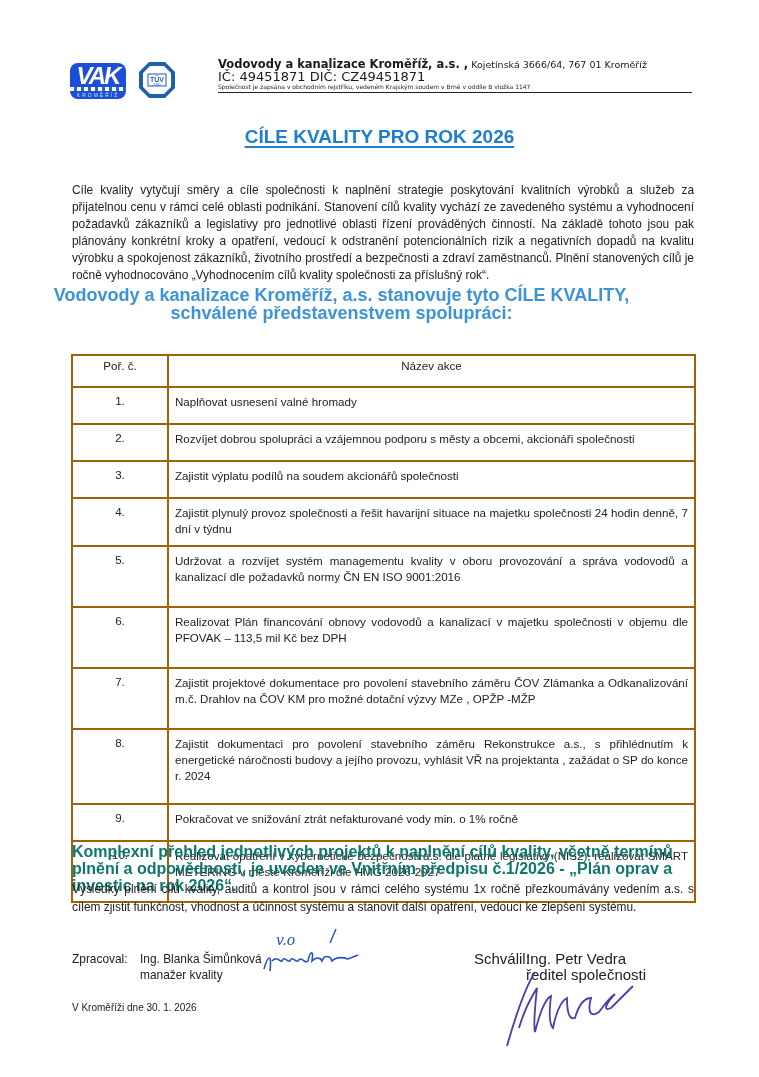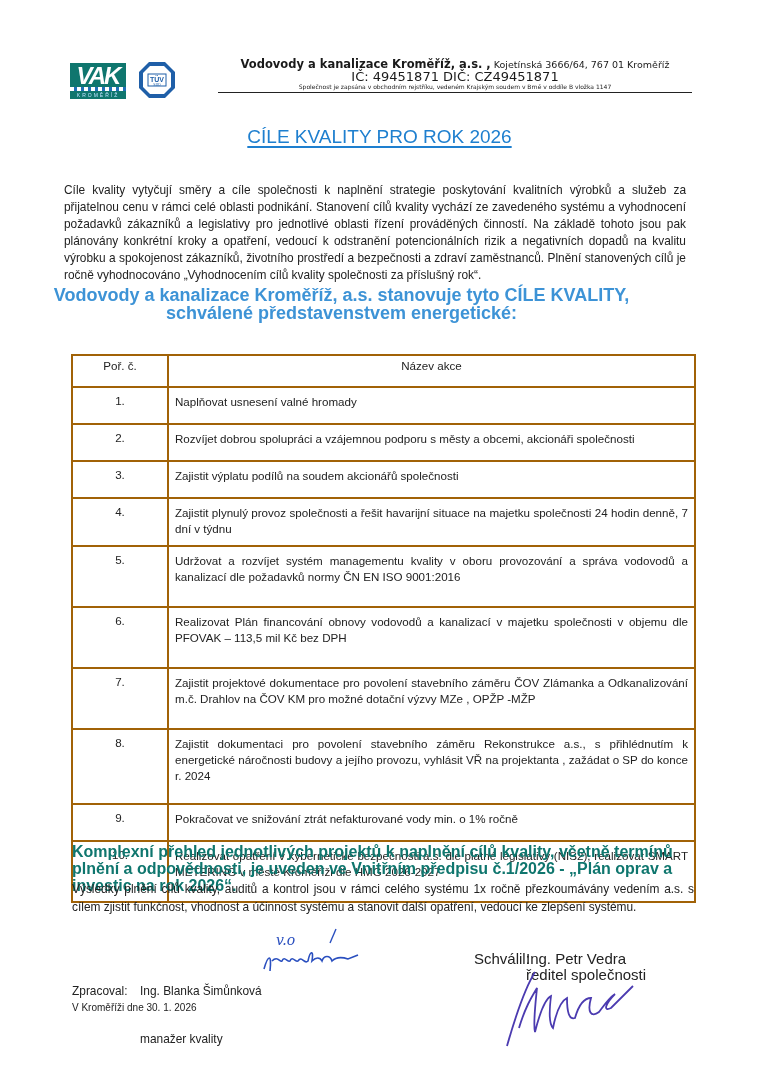--- a/index.html
+++ b/index.html
@@ -1,42 +1,42 @@
 <!DOCTYPE html>
 <html><head>
   <meta charset="utf-8">
   <style>
     html, body { margin: 0; padding: 0; background: #ffffff; }
     body { width: 759px; height: 1077px; position: relative; overflow: hidden;
       font-family: "Liberation Sans", sans-serif; color: #1a1a1a; }
 
     .logo-vak { position: absolute; left: 70px; top: 63px; width: 56px; height: 36px;
-      background: #0f766e; border-radius: 0; overflow: hidden; }
+      background: #1d4ed8; border-radius: 8px; overflow: hidden; }
     .logo-vak .vak-text { position: absolute; left: 2px; top: 1px; width: 52px; text-align: center;
       color: #fff; font-weight: bold; font-style: italic; font-size: 24px; letter-spacing: -2px;
       font-family: "Liberation Sans", sans-serif; line-height: 24px; }
     .logo-vak .waves { position: absolute; left: 0; top: 24px; width: 56px; height: 4px;
       background: repeating-linear-gradient(90deg, #fff 0 4px, #1f6fb8 4px 7px); }
     .logo-vak .vak-sub { position: absolute; left: 0; top: 28px; width: 56px; text-align: center;
       color: #bfe0ff; font-size: 5px; letter-spacing: 2px; line-height: 8px; }
 
     .logo-tuv { position: absolute; left: 138px; top: 61px; width: 38px; height: 38px; }
 
-    .hdr { position: absolute; left: 218px; top: 57px; width: 474px; text-align: center; }
+    .hdr { position: absolute; left: 218px; top: 57px; width: 474px; }
     .hdr .line1 { font-family: "DejaVu Sans", sans-serif; font-size: 9.5px; white-space: nowrap; line-height: 14px; }
     .hdr .line1 .company { font-weight: bold; font-size: 11.5px; }
     .hdr .line2 { font-family: "DejaVu Sans", sans-serif; font-size: 13px; line-height: 10px; white-space: nowrap; }
     .hdr .line3 { font-family: "DejaVu Sans", sans-serif; font-size: 6px; line-height: 9px; white-space: nowrap;
       border-bottom: 1px solid #222; padding-bottom: 1px; }
 
     .title { position: absolute; left: 0; width: 759px; top: 126px; text-align: center;
-      color: #1e7fcf; font-weight: normal; font-size: 19px; text-decoration: underline;
+      color: #1e7fcf; font-weight: bold; font-size: 19px; text-decoration: underline;
       text-decoration-thickness: 2px; text-underline-offset: 3px; }
 
-    .intro { position: absolute; left: 64px; top: 182px; width: 622px; font-size: 11.9px;
+    .intro { position: absolute; left: 72px; top: 182px; width: 622px; font-size: 11.9px;
       line-height: 17px; text-align: justify; color: #222; }
 
     .subtitle { position: absolute; left: 0; width: 683px; top: 286px; text-align: center;
       color: #3d93d6; font-weight: bold; font-size: 18px; line-height: 18px; }
 
     table.goals { position: absolute; left: 71px; top: 354px; width: 625px;
       border-collapse: collapse; font-size: 11.6px; color: #222; }
     table.goals td, table.goals th { border: 2px solid #a16207; vertical-align: top; }
     table.goals th { font-weight: normal; height: 26px; padding-top: 3px; }
     table.goals th.c-num { width: 92px; text-align: center; }
@@ -48,21 +48,21 @@
     table.goals tr.h3 td { height: 52px; }
     table.goals tr.h4 td { height: 66px; }
 
     .summary { position: absolute; left: 72px; top: 843px; width: 626px; font-weight: bold;
       font-size: 16px; line-height: 17px; color: #0f766e; }
 
     .results { position: absolute; left: 72px; top: 880px; width: 622px; font-size: 11.9px;
       line-height: 18px; text-align: justify; color: #222; }
 
     .sig-left { position: absolute; left: 72px; top: 951px; font-size: 11.9px; line-height: 16px; color: #222; }
-    .sig-left .row { display: flex; margin-top: 32px; }
+    .sig-left .row { display: flex; }
     .sig-left .lbl { width: 64px; }
     .sig-left .val { padding-left: 4px; }
 
     .sig-right { position: absolute; left: 474px; top: 951px; font-size: 15px; line-height: 16px; color: #222; }
     .sig-right .row { display: flex; }
     .sig-right .lbl { width: 52px; }
 
     .place-date { position: absolute; left: 72px; top: 1002px; font-size: 10px; color: #222; }
 
     .signature-1 { position: absolute; left: 258px; top: 925px; width: 110px; height: 60px; }
@@ -92,21 +92,21 @@
   <div class="line2">IČ: 49451871   DIČ: CZ49451871</div>
   <div class="line3">Společnost je zapsána v obchodním rejstříku, vedeném Krajským soudem v Brně v oddíle B vložka 1147</div>
 </div>
 
 <div class="title">CÍLE KVALITY PRO ROK 2026</div>
 
 <div class="intro">Cíle kvality vytyčují směry a cíle společnosti k naplnění strategie poskytování kvalitních výrobků a služeb za přijatelnou cenu v rámci celé oblasti podnikání. Stanovení cílů kvality vychází ze zavedeného systému a vyhodnocení požadavků zákazníků a legislativy pro jednotlivé oblasti řízení prováděných činností. Na základě tohoto jsou pak plánovány konkrétní kroky a opatření, vedoucí k odstranění potencionálních rizik a negativních dopadů na kvalitu výrobku a spokojenost zákazníků, životního prostředí a bezpečnosti a zdraví zaměstnanců. Plnění stanovených cílů je ročně vyhodnocováno „Vyhodnocením cílů kvality společnosti za příslušný rok“.</div>
 
 <div class="subtitle">
   <div>Vodovody a kanalizace Kroměříž, a.s. stanovuje tyto CÍLE KVALITY,</div>
-  <div>schválené představenstvem energetické:</div>
+  <div>schválené představenstvem spolupráci:</div>
 </div>
 
 <table class="goals">
   <thead>
     <tr>
       <th class="c-num">Poř. č.</th>
       <th class="c-name">Název akce</th>
     </tr>
   </thead>
   <tbody>

